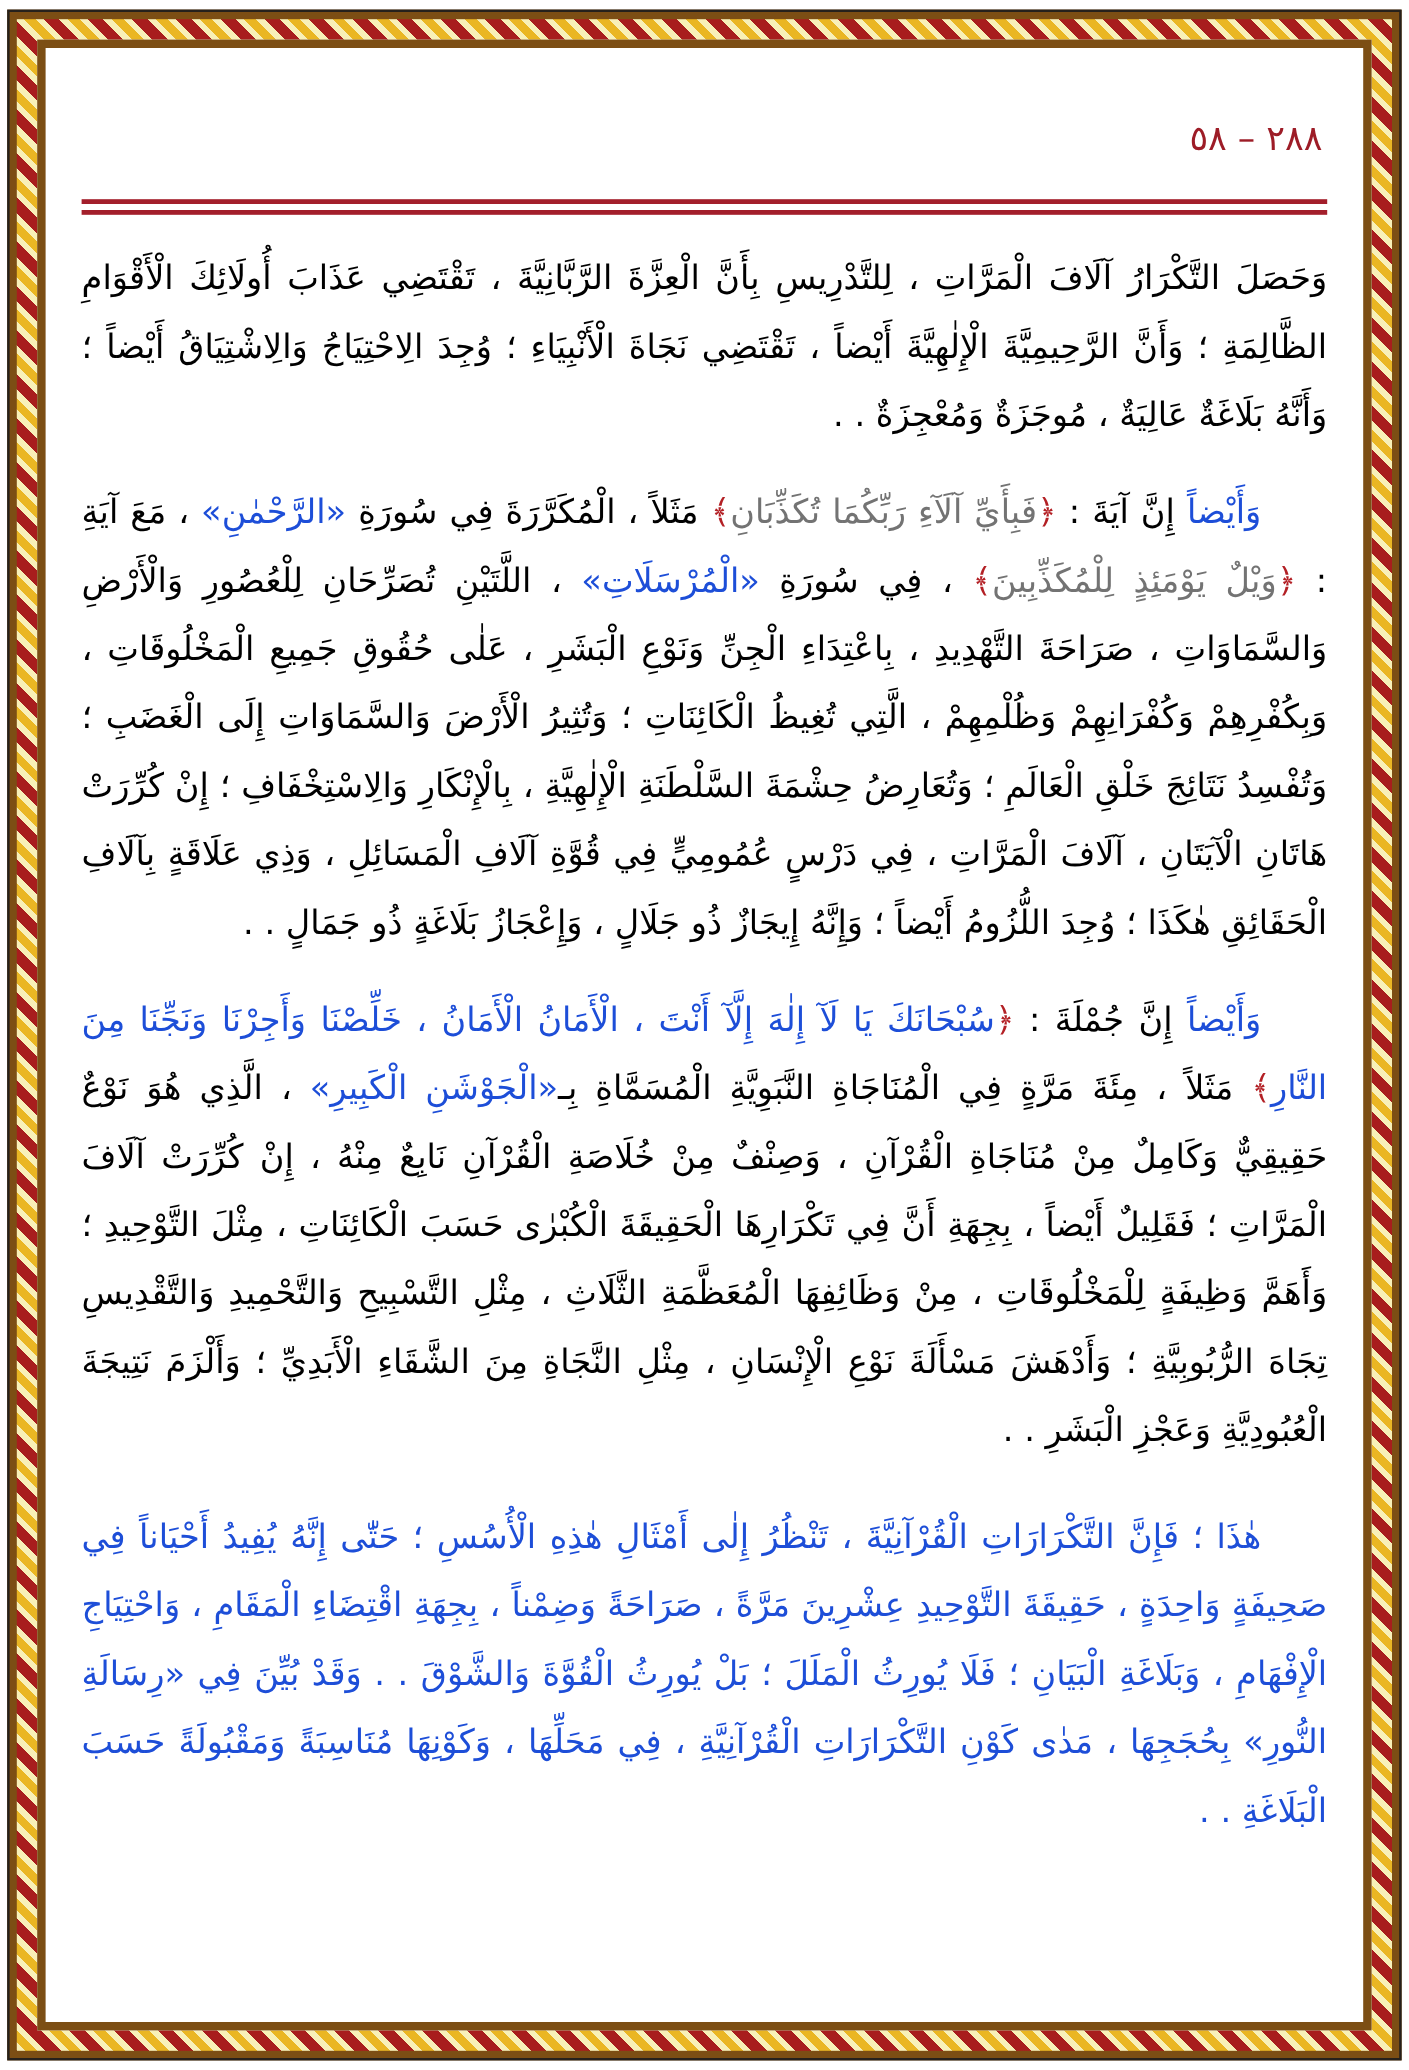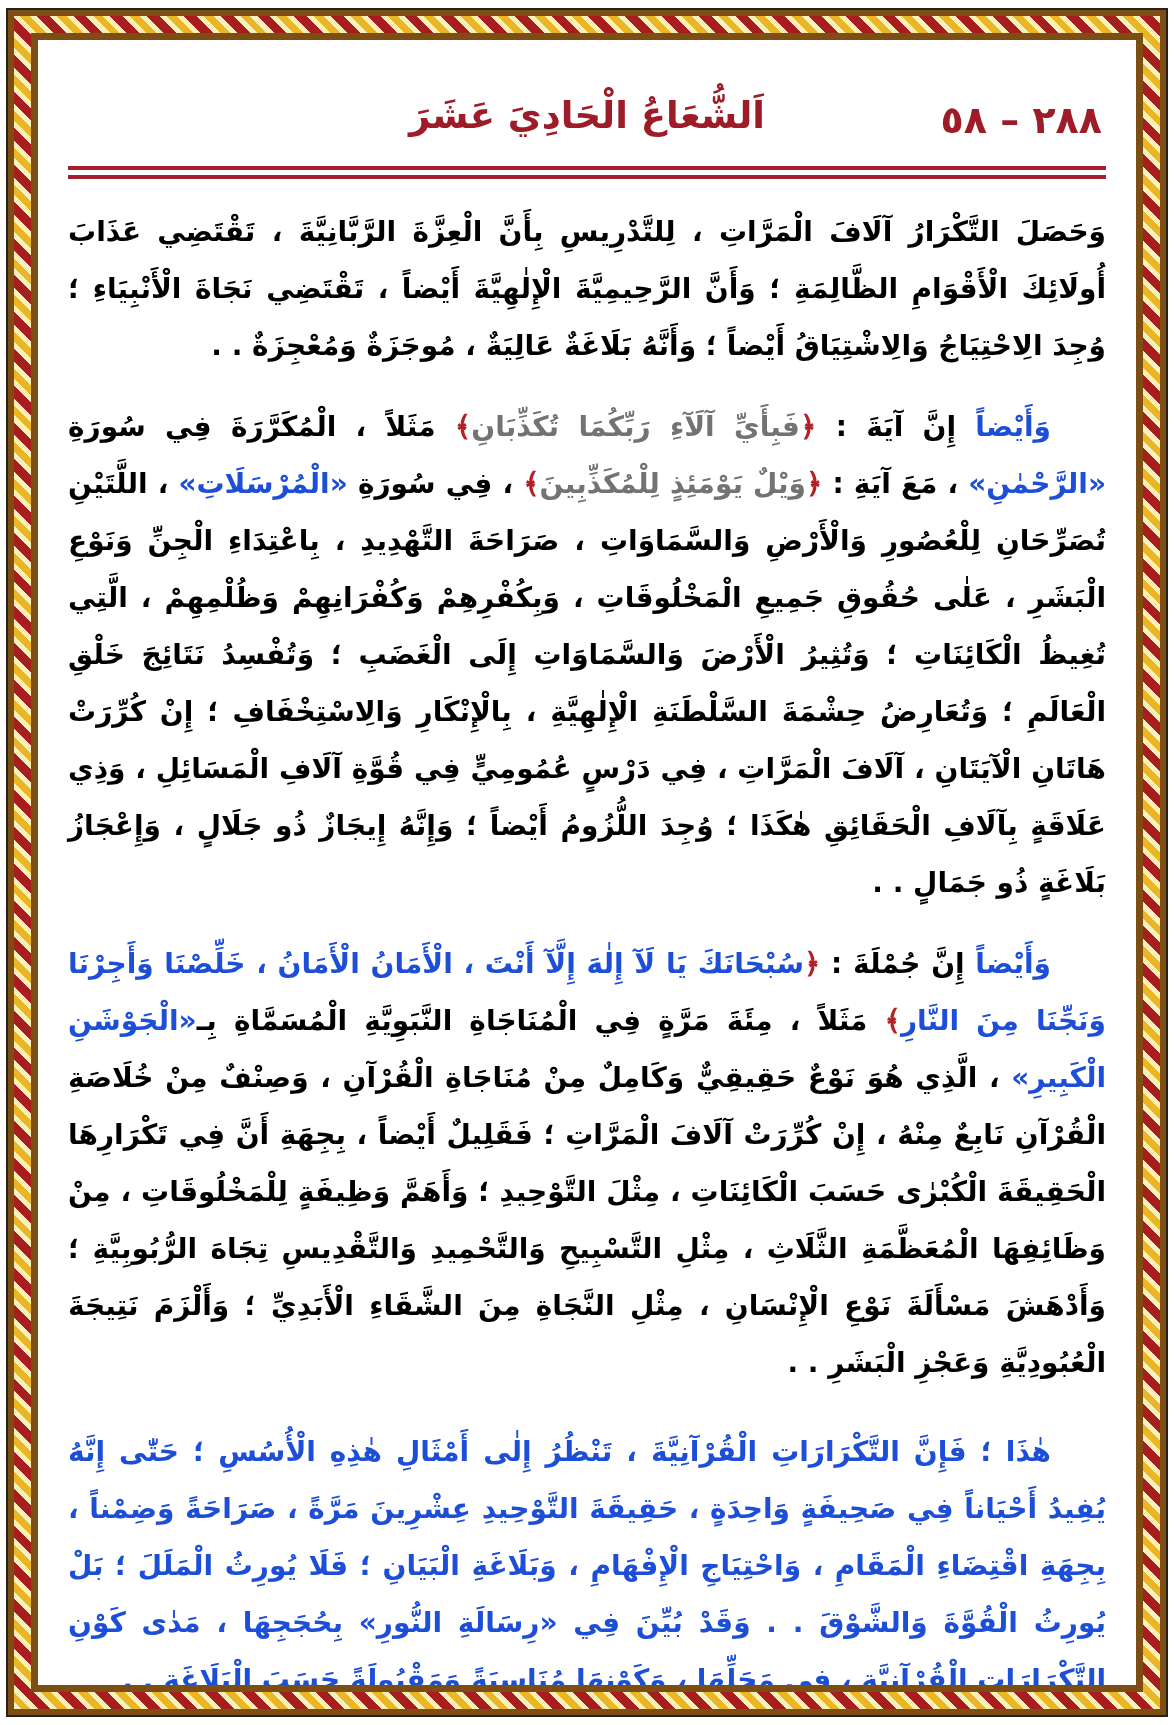--- a/index.html
+++ b/index.html
@@ -31,48 +31,47 @@
     direction:rtl;
     overflow:hidden;
   }
   .header{position:relative;height:88px;}
   .title{
     margin:0;position:absolute;top:28px;right:0;left:0;
     text-align:center;font-size:37px;font-weight:bold;color:#9d1c27;
   }
   .page-num{
     position:absolute;top:32px;right:4px;
-    font-size:38px;font-weight:bold;color:#9d1c27;letter-spacing:2px;
+    font-size:29px;font-weight:normal;color:#9d1c27;letter-spacing:2px;
     direction:rtl;
   }
   .rule{margin-top:12px;}
   .rule-line{height:4px;background:#a31f2b;}
   .rule-line + .rule-line{margin-top:5px;}
   .para{
     margin:24px 0 0 0;
-    font-size:28px;font-weight:bold;line-height:57px;
+    font-size:28px;font-weight:normal;line-height:57px;
     text-align:justify;color:#000000;
   }
   .para.indent{text-indent:55px;}
   .para.final{margin-top:32px;}
   .red{color:#1d4ed8;}
   .blue{color:#737373;}
   .bracket{color:#b32025;}
 </style>
 </head>
 <body>
 
 <div class="page">
   <div class="frame">
     <div class="chain">
       <div class="inner">
 
         <div class="header">
           <div class="page-num">٢٨٨ – ٥٨</div>
-          <h1 class="title">اَلشُّعَاعُ الْحَادِيَ عَشَرَ</h1>
         </div>
 
         <div class="rule">
           <div class="rule-line"></div>
           <div class="rule-line"></div>
         </div>
 
         <p class="para"><span>وَحَصَلَ التَّكْرَارُ آلَافَ الْمَرَّاتِ ، لِلتَّدْرِيسِ بِأَنَّ الْعِزَّةَ الرَّبَّانِيَّةَ ، تَقْتَضِي عَذَابَ أُولَائِكَ الْأَقْوَامِ الظَّالِمَةِ ؛ وَأَنَّ الرَّحِيمِيَّةَ الْإِلٰهِيَّةَ أَيْضاً ، تَقْتَضِي نَجَاةَ الْأَنْبِيَاءِ ؛ وُجِدَ الِاحْتِيَاجُ وَالِاشْتِيَاقُ أَيْضاً ؛ وَأَنَّهُ بَلَاغَةٌ عَالِيَةٌ ، مُوجَزَةٌ وَمُعْجِزَةٌ . .</span></p>
 
         <p class="para indent"><span class="red">وَأَيْضاً </span><span>إِنَّ آيَةَ : </span><span class="bracket">﴿</span><span class="blue">فَبِأَيِّ آلَآءِ رَبِّكُمَا تُكَذِّبَانِ</span><span class="bracket">﴾</span><span> مَثَلاً ، الْمُكَرَّرَةَ فِي سُورَةِ </span><span class="red">«الرَّحْمٰنِ»</span><span> ، مَعَ آيَةِ : </span><span class="bracket">﴿</span><span class="blue">وَيْلٌ يَوْمَئِذٍ لِلْمُكَذِّبِينَ</span><span class="bracket">﴾</span><span> ، فِي سُورَةِ </span><span class="red">«الْمُرْسَلَاتِ»</span><span> ، اللَّتَيْنِ تُصَرِّحَانِ لِلْعُصُورِ وَالْأَرْضِ وَالسَّمَاوَاتِ ، صَرَاحَةَ التَّهْدِيدِ ، بِاعْتِدَاءِ الْجِنِّ وَنَوْعِ الْبَشَرِ ، عَلٰى حُقُوقِ جَمِيعِ الْمَخْلُوقَاتِ ، وَبِكُفْرِهِمْ وَكُفْرَانِهِمْ وَظُلْمِهِمْ ، الَّتِي تُغِيظُ الْكَائِنَاتِ ؛ وَتُثِيرُ الْأَرْضَ وَالسَّمَاوَاتِ إِلَى الْغَضَبِ ؛ وَتُفْسِدُ نَتَائِجَ خَلْقِ الْعَالَمِ ؛ وَتُعَارِضُ حِشْمَةَ السَّلْطَنَةِ الْإِلٰهِيَّةِ ، بِالْإِنْكَارِ وَالِاسْتِخْفَافِ ؛ إِنْ كُرِّرَتْ هَاتَانِ الْآيَتَانِ ، آلَافَ الْمَرَّاتِ ، فِي دَرْسٍ عُمُومِيٍّ فِي قُوَّةِ آلَافِ الْمَسَائِلِ ، وَذِي عَلَاقَةٍ بِآلَافِ الْحَقَائِقِ هٰكَذَا ؛ وُجِدَ اللُّزُومُ أَيْضاً ؛ وَإِنَّهُ إِيجَازٌ ذُو جَلَالٍ ، وَإِعْجَازُ بَلَاغَةٍ ذُو جَمَالٍ . .</span></p>

